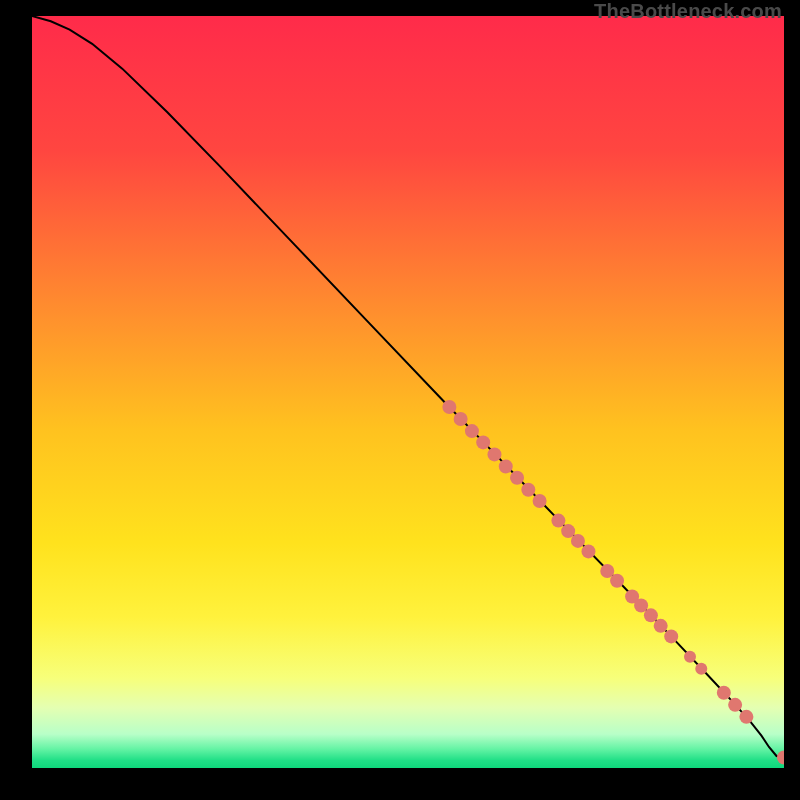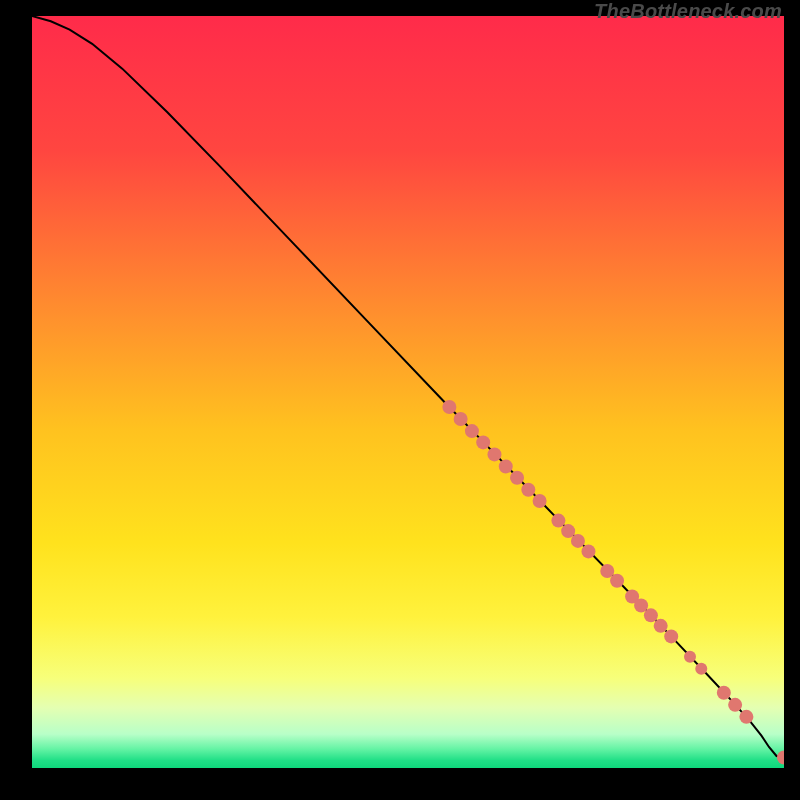--- a/index.html
+++ b/index.html
@@ -7,21 +7,20 @@
     padding: 0;
     width: 800px;
     height: 800px;
     background: #000;
     overflow: hidden;
   }
   .stage {
     position: relative;
     width: 800px;
     height: 800px;
-    font-style: italic;
   }
   .plot {
     position: absolute;
     left: 32px;
     top: 16px;
     width: 752px;
     height: 752px;
     overflow: hidden;
   }
   .watermark {

